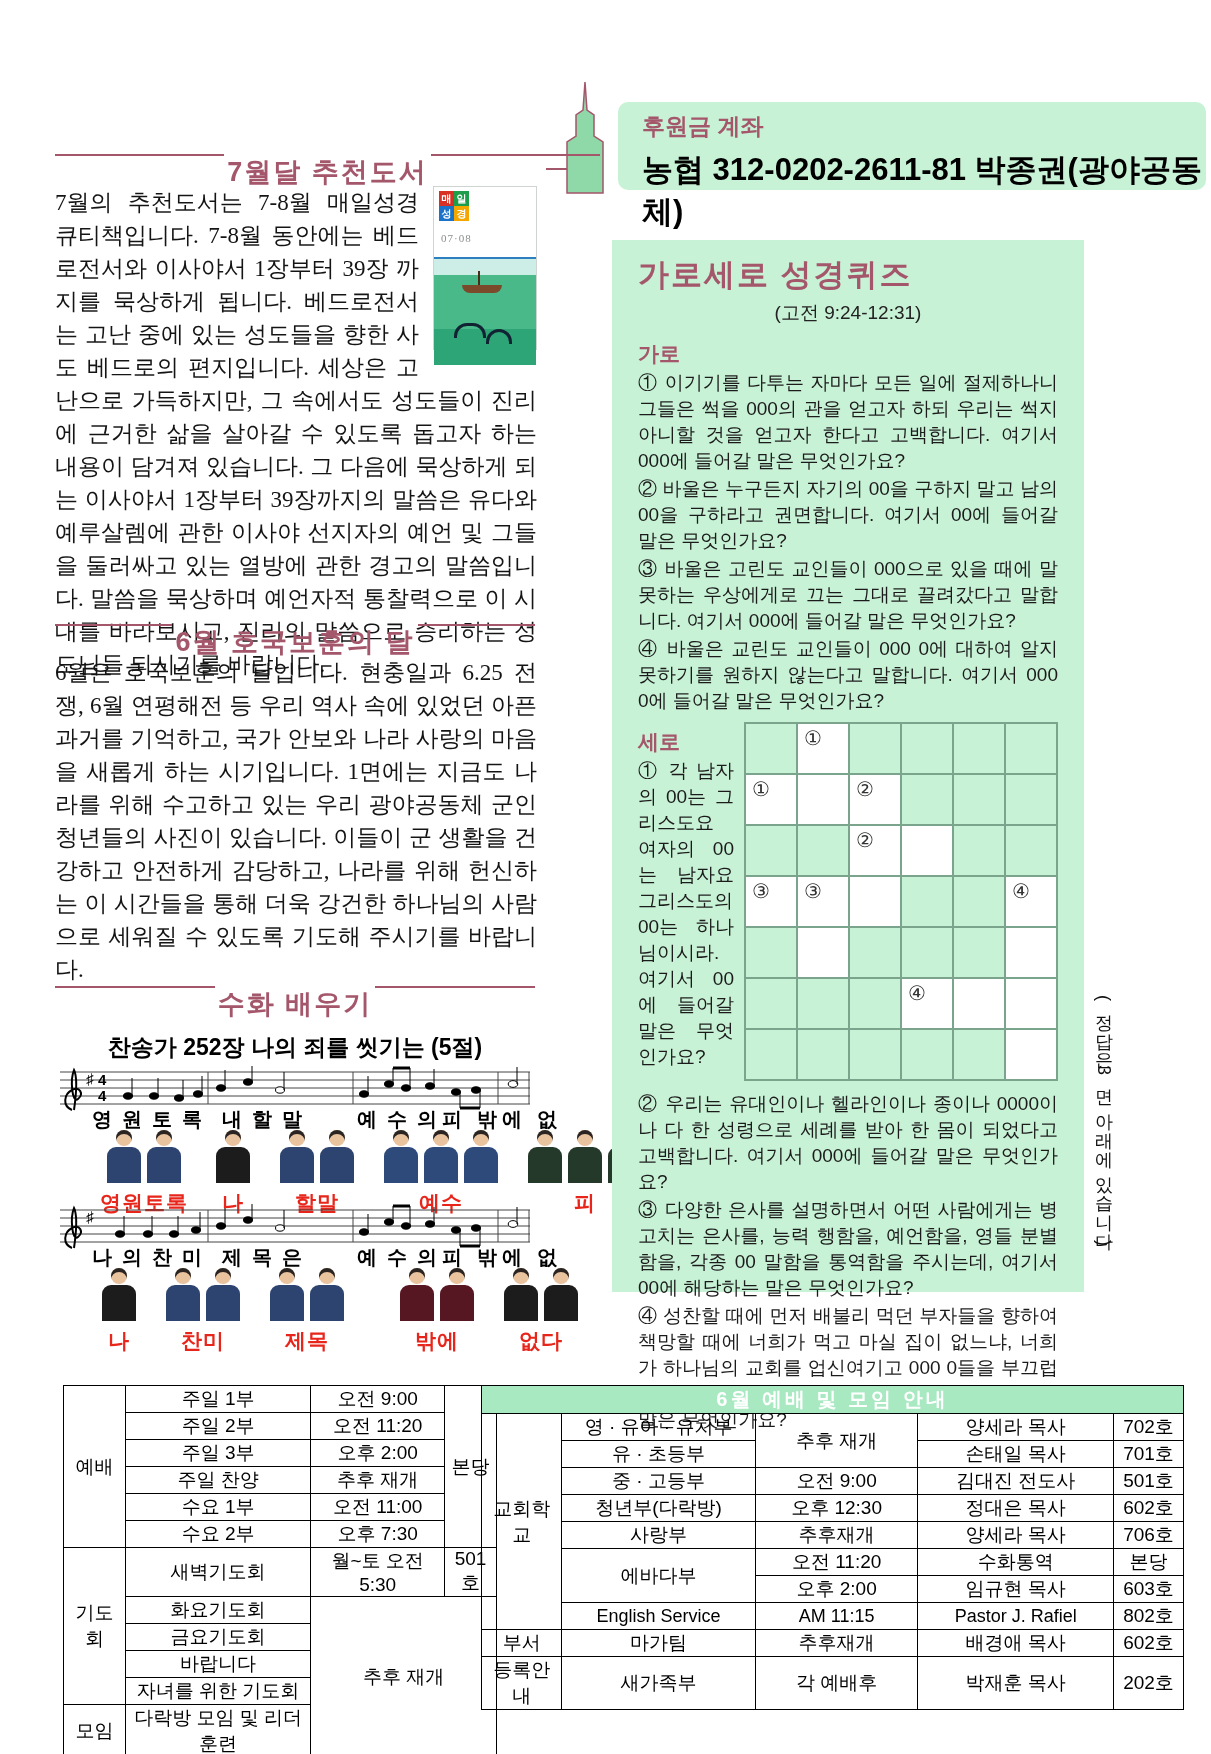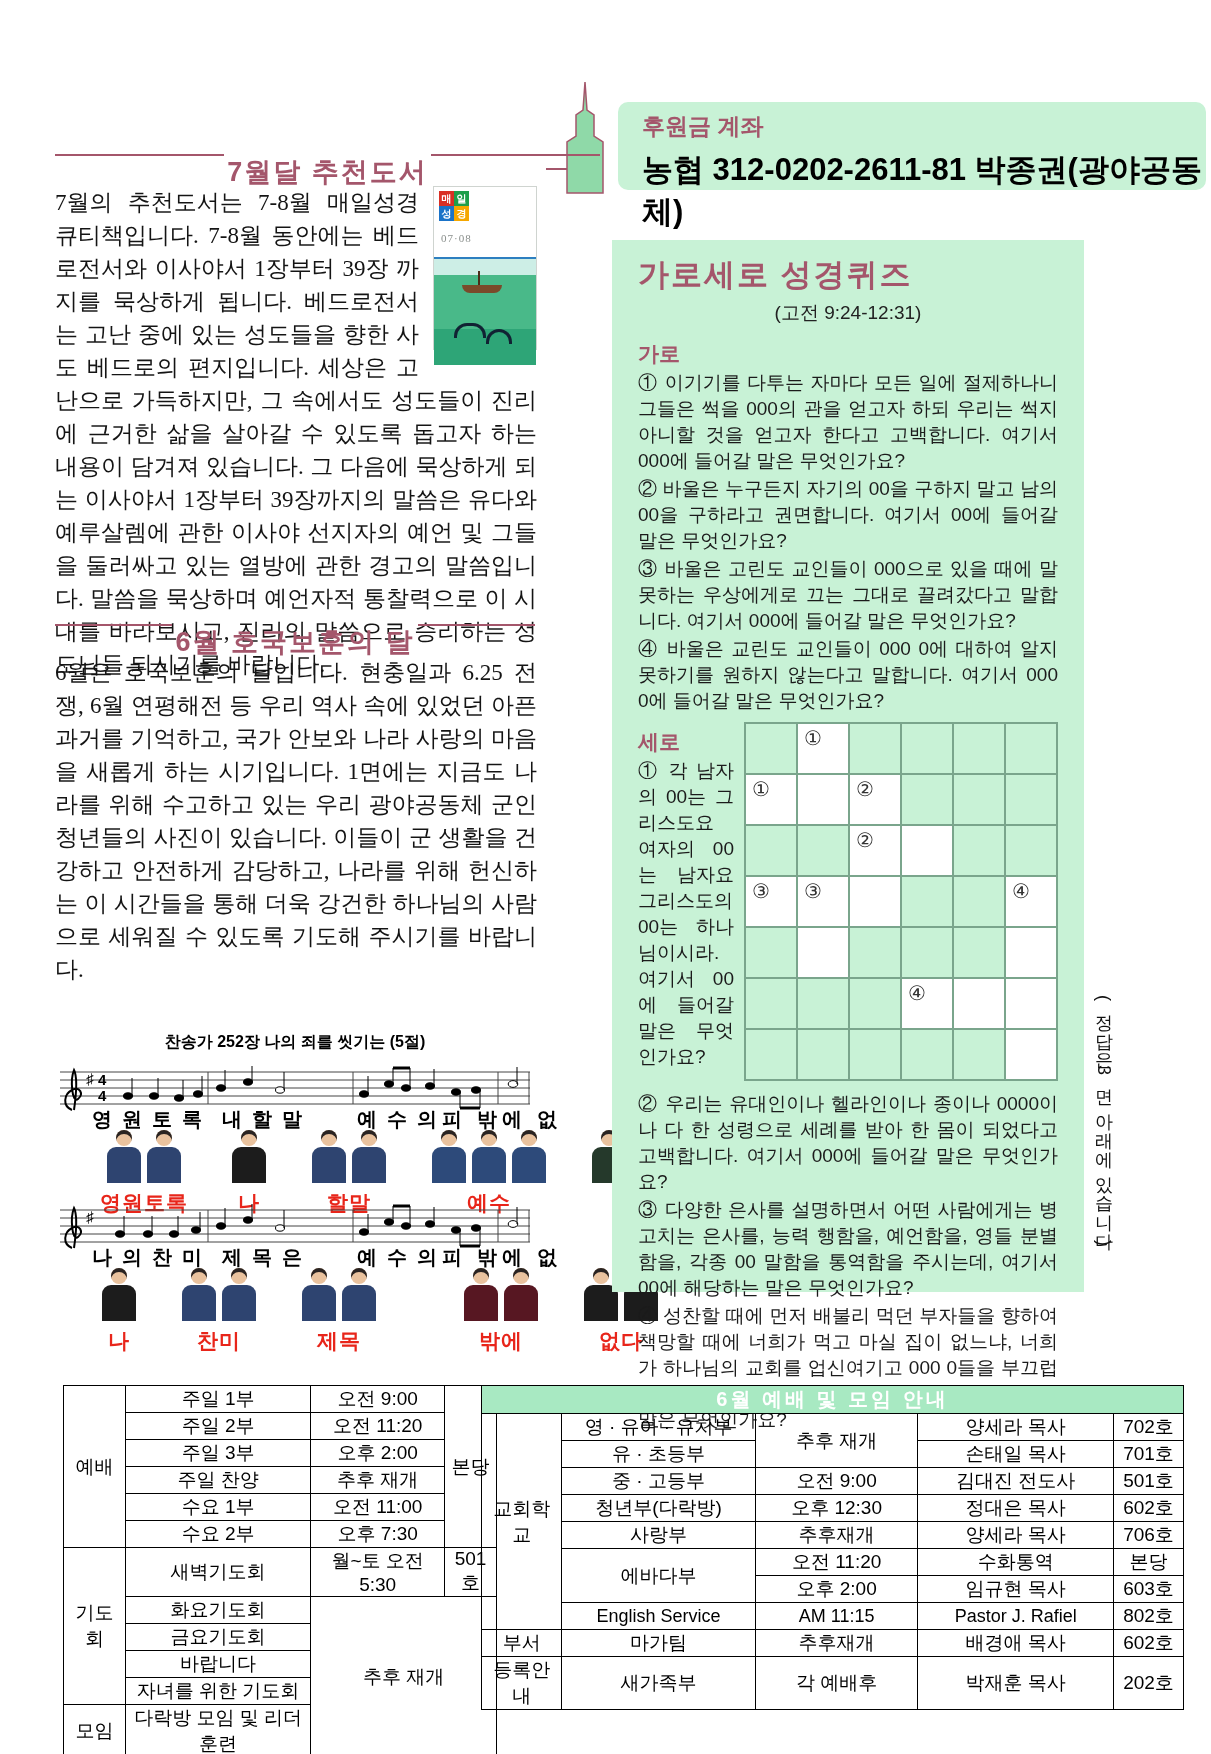--- a/index.html
+++ b/index.html
@@ -20,25 +20,25 @@
   .cover .issue{font-size:11px;color:#8a8f8c;margin:1px 0 2px 7px;letter-spacing:1px;}
   .cover .sea{position:relative;height:106px;margin:0;background:
      linear-gradient(#cdeee6 0 16px,#49b989 16px 70px,#2ea577 70px 100%);border-top:2px solid #2d7fc0;}
   .cover .boat{position:absolute;left:28px;top:26px;width:40px;height:8px;background:#7a4a2a;
      border-radius:0 0 8px 8px;}
   .cover .boat:before{content:"";position:absolute;left:16px;top:-14px;width:2px;height:14px;background:#4a2d18;}
   .cover .dolphin{position:absolute;width:26px;height:12px;border:3px solid #123;border-bottom:none;
      border-radius:13px 13px 0 0;left:20px;top:64px;}
   .cover .dolphin.d2{left:52px;top:70px;width:20px;}
   
-  .songtitle{position:absolute;font-weight:bold;font-size:16px;text-align:center;color:#000;}
+  .songtitle{position:absolute;font-weight:bold;font-size:23px;text-align:center;color:#000;}
   .staff{position:absolute;}
   .lyrics{position:absolute;font-family:"Liberation Serif","DejaVu Serif",serif;
           font-weight:bold;font-size:20px;white-space:pre;color:#000;}
-  .signrow{position:absolute;display:flex;align-items:flex-end;gap:42px;}
+  .signrow{position:absolute;display:flex;align-items:flex-end;gap:26px;}
   .sign-group{display:flex;flex-direction:column;align-items:center;}
   .sg-people{display:flex;gap:2px;align-items:flex-end;}
   .sg-person{width:38px;height:56px;display:flex;flex-direction:column;align-items:center;}
   .sg-head{width:16px;height:16px;border-radius:50%;background:#e9c29e;box-shadow:inset 0 4px 0 #2a2422;}
   .sg-body{width:34px;height:36px;margin-top:1px;border-radius:9px 9px 0 0;}
   .tone-navy .sg-body{background:#2e4470;}
   .tone-black .sg-body{background:#1c1c1c;}
   .tone-blue .sg-body{background:#2d4a7a;}
   .tone-green .sg-body{background:#25392b;}
   .tone-red .sg-body{background:#571722;}
@@ -115,20 +115,25 @@
     <span>7월의 추천도서는 7-8월 매일성경 큐티책입니다. 7-8월 동안에는 베드로전서와 이사야서 1장부터 39장 까지를 묵상하게 됩니다. 베드로전서는 고난 중에 있는 성도들을 향한 사도 베드로의 편지입니다. 세상은 고난으로 가득하지만, 그 속에서도 성도들이 진리에 근거한 삶을 살아갈 수 있도록 돕고자 하는 내용이 담겨져 있습니다. 그 다음에 묵상하게 되는 이사야서 1장부터 39장까지의 말씀은 유다와 예루살렘에 관한 이사야 선지자의 예언 및 그들을 둘러싸고 있는 열방에 관한 경고의 말씀입니다. 말씀을 묵상하며 예언자적 통찰력으로 이 시대를 바라보시고, 진리의 말씀으로 승리하는 성도님들 되시기를 바랍니다.</span>
   </div>
 
   <div class="sec-head" style="left:55px;top:624px;width:480px;">
     <div class="rule"></div>
     <div class="txt">6월 호국보훈의 달</div>
     <div class="rule"></div>
   </div>
   <div class="bodytext" style="left:55px;top:656px;width:482px;">6월은 호국보훈의 달입니다. 현충일과 6.25 전쟁, 6월 연평해전 등 우리 역사 속에 있었던 아픈 과거를 기억하고, 국가 안보와 나라 사랑의 마음을 새롭게 하는 시기입니다. 1면에는 지금도 나라를 위해 수고하고 있는 우리 광야공동체 군인 청년들의 사진이 있습니다. 이들이 군 생활을 건강하고 안전하게 감당하고, 나라를 위해 헌신하는 이 시간들을 통해 더욱 강건한 하나님의 사람으로 세워질 수 있도록 기도해 주시기를 바랍니다.</div>
 
+  <div class="sec-head" style="left:55px;top:986px;width:480px;">
+    <div class="rule"></div>
+    <div class="txt">수화 배우기</div>
+    <div class="rule"></div>
+  </div>
   <div class="songtitle" style="left:60px;top:1032px;width:470px;">찬송가 252장 나의 죄를 씻기는 (5절)</div>
 
   <svg class="staff" style="left:58px;top:1066px;" width="474" height="46" viewBox="0 0 474 46">
     <g stroke="#444" stroke-width="1">
       <line x1="2" y1="6" x2="472" y2="6"></line>
         <line x1="2" y1="14" x2="472" y2="14"></line>
       <line x1="2" y1="22" x2="472" y2="22"></line>
         <line x1="2" y1="30" x2="472" y2="30"></line>
       <line x1="2" y1="38" x2="472" y2="38"></line>
       <line x1="150" y1="6" x2="150" y2="38"></line>

